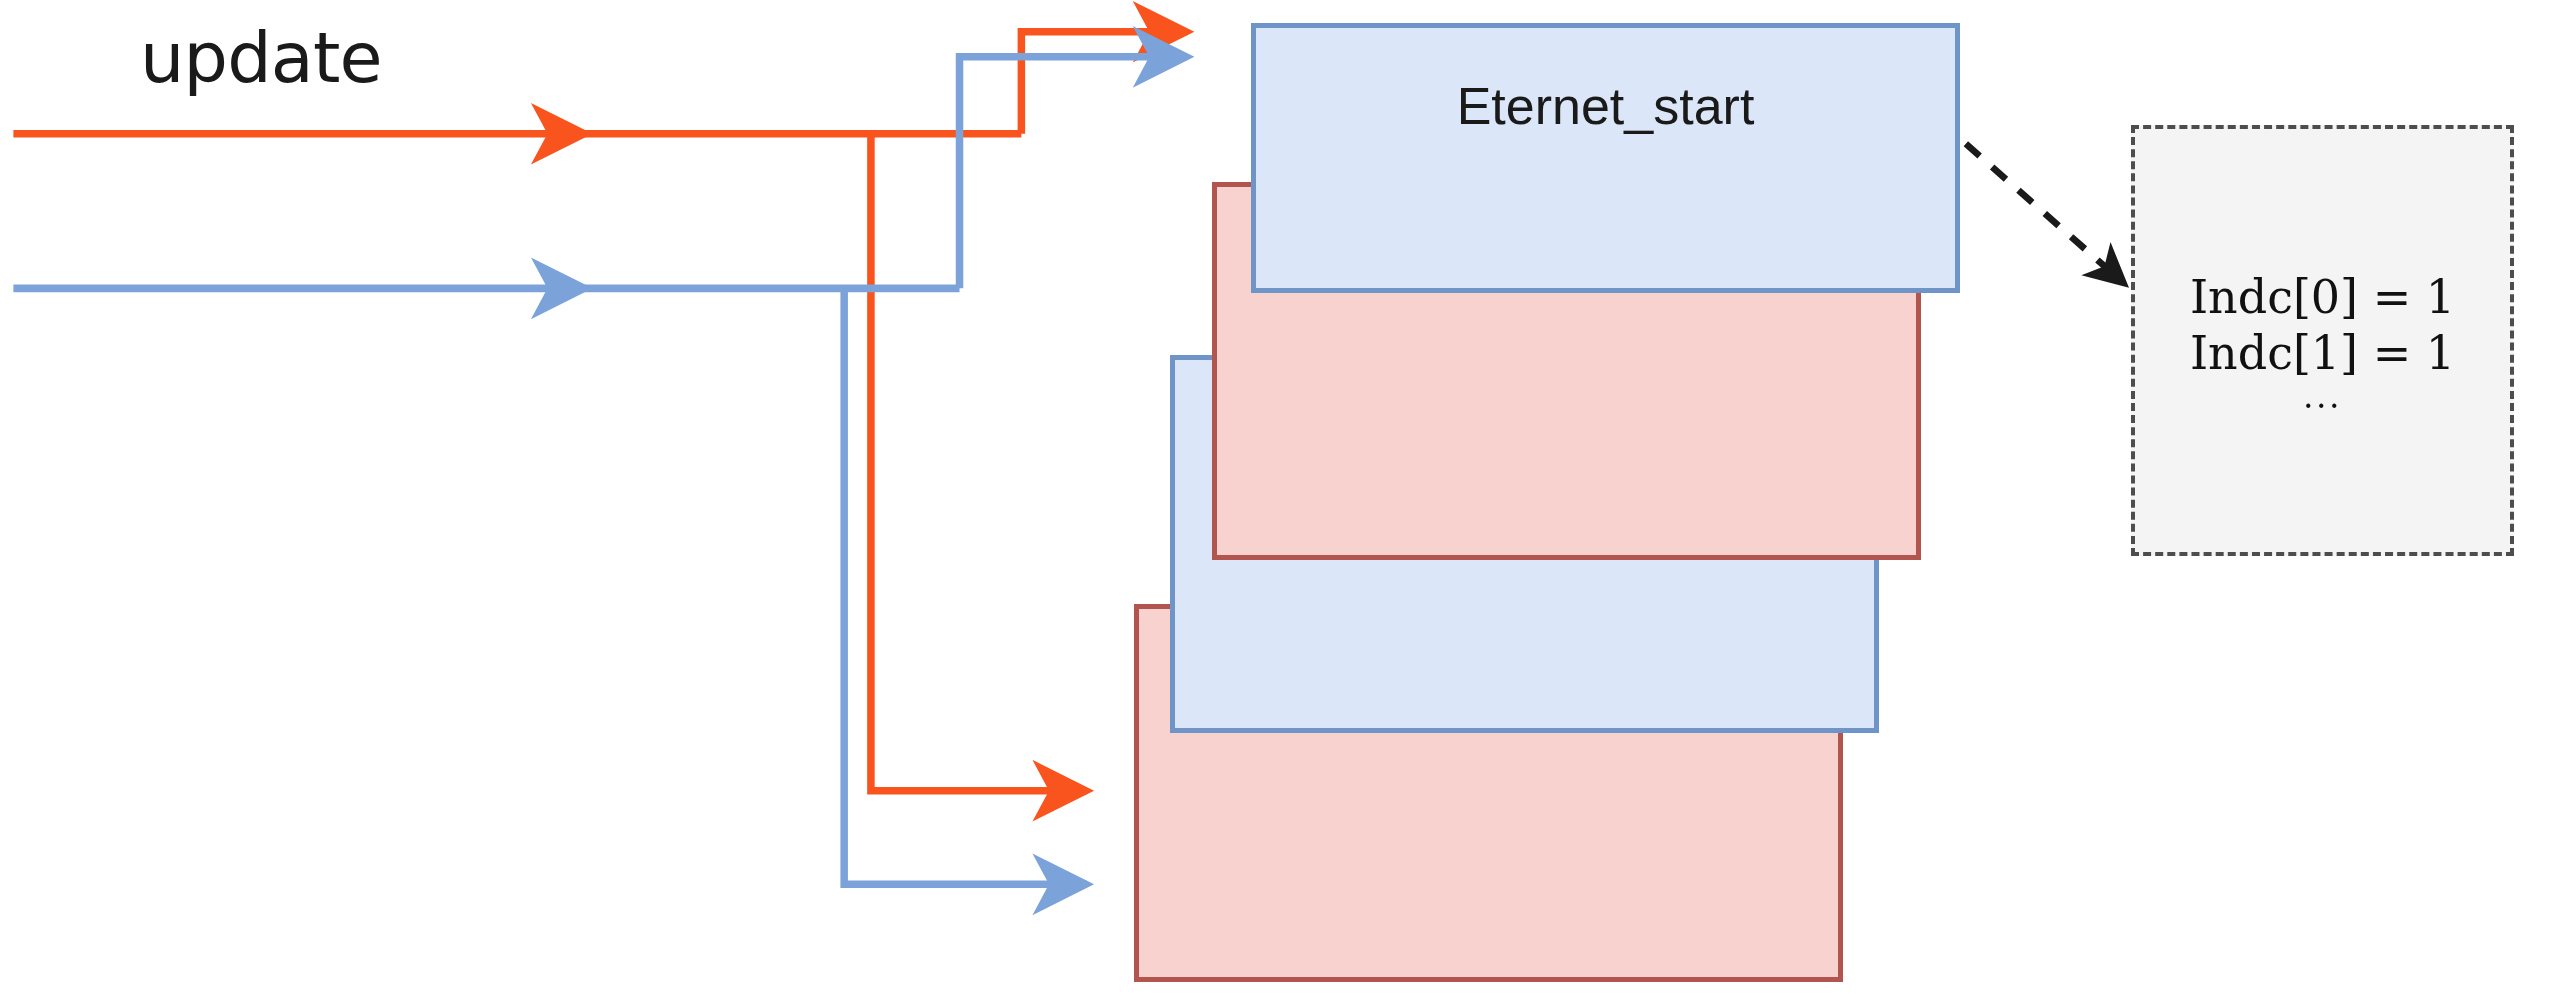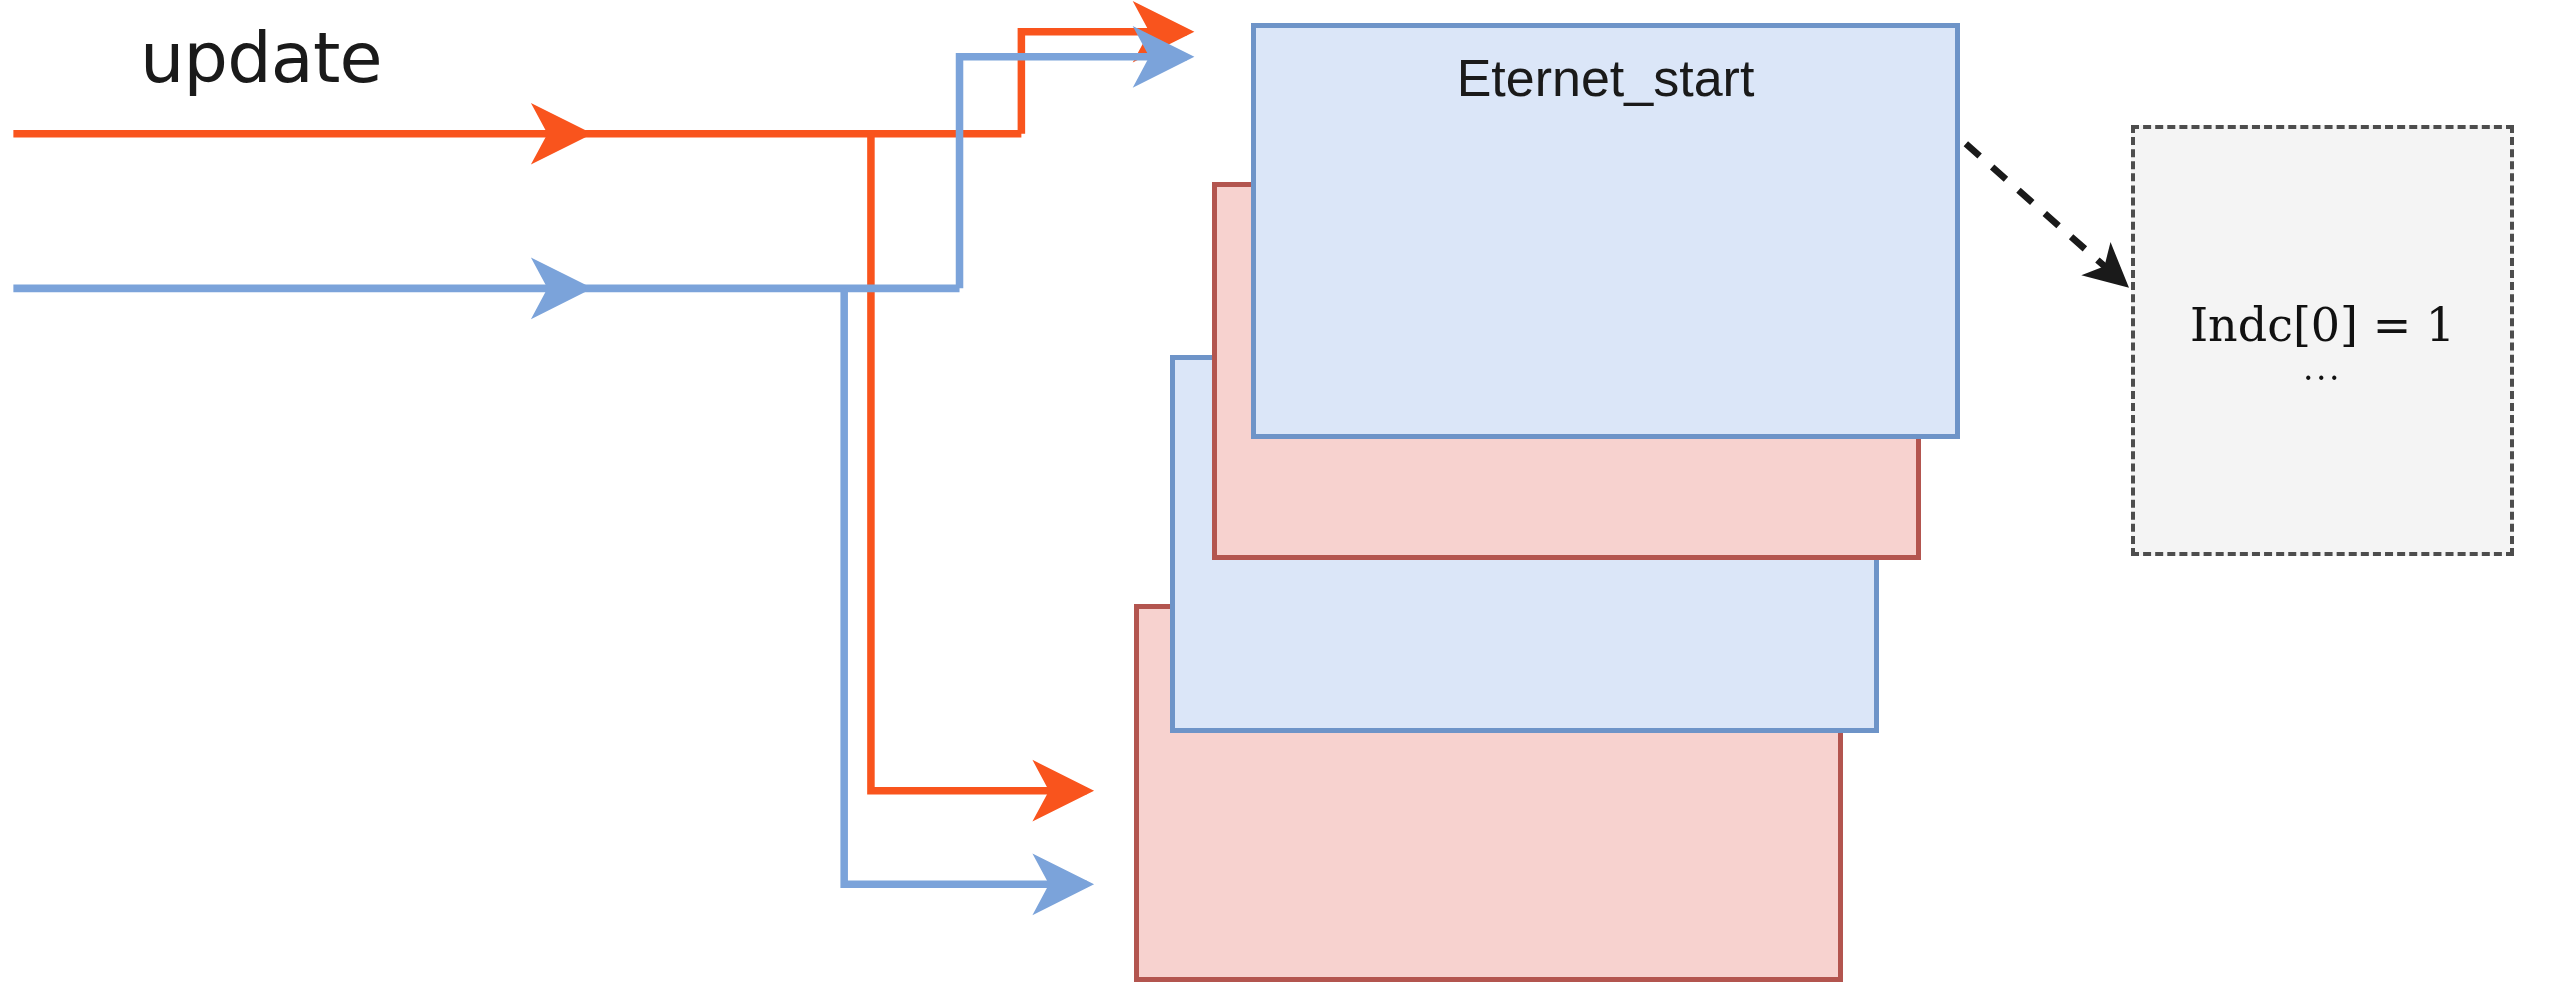--- a/index.html
+++ b/index.html
@@ -118,36 +118,37 @@
 
       <path d="M 1010 345 L 1010 1058 L 1300 1058" stroke="#7ba3da" stroke-width="9" fill="none" stroke-linejoin="miter" marker-end="url(#arrow-blue)"></path>
     </g>
 
     <line x1="2352" y1="172" x2="2540" y2="338" stroke="#1a1a1a" stroke-width="8" stroke-dasharray="22 20" marker-end="url(#arrow-black)"></line>
   </svg>
 
   <div class="flow-label" style="left:140px; top:16.7px;">update</div>
 
 
-  <div class="layer-box blue" id="box-ethernet" style="left:1251px; top:23.4px; width:709px; height:416px; z-index:4; padding-top:24px;">
+  <div class="layer-box blue" id="box-ethernet" style="left:1251px; top:23.4px; width:709px; height:270px; z-index:4; padding-top:52px;">
     <div class="layer-title">Eternet_start</div>
   </div>
 
   <div class="layer-box red" id="box-vlan" style="left:1212px; top:182px; width:709px; height:378px; z-index:3; padding-top:43px;">
     <div class="layer-title">VLAN</div>
   </div>
 
   <div class="layer-box blue" id="box-ipv4" style="left:1170px; top:355px; width:709px; height:378px; z-index:2; padding-top:42px;">
     <div class="layer-title">IPV4</div>
     <div class="layer-sub" style="margin-top:20px;">...</div>
   </div>
 
   <div class="layer-box red" id="box-udp" style="left:1134px; top:604px; width:709px; height:378px; z-index:1; padding-top:43px;">
     <div class="layer-title">UDP</div>
   </div>
 
   <div id="indc-box" style="left:2131px; top:125px; width:383px; height:431px;">
     <div class="indc-line">Indc[0] = 1</div>
+    <div class="indc-line">Indc[1] = 1</div>
     <div class="indc-line dots">...</div>
   </div>
 
 </div>
 
 
 </body></html>

